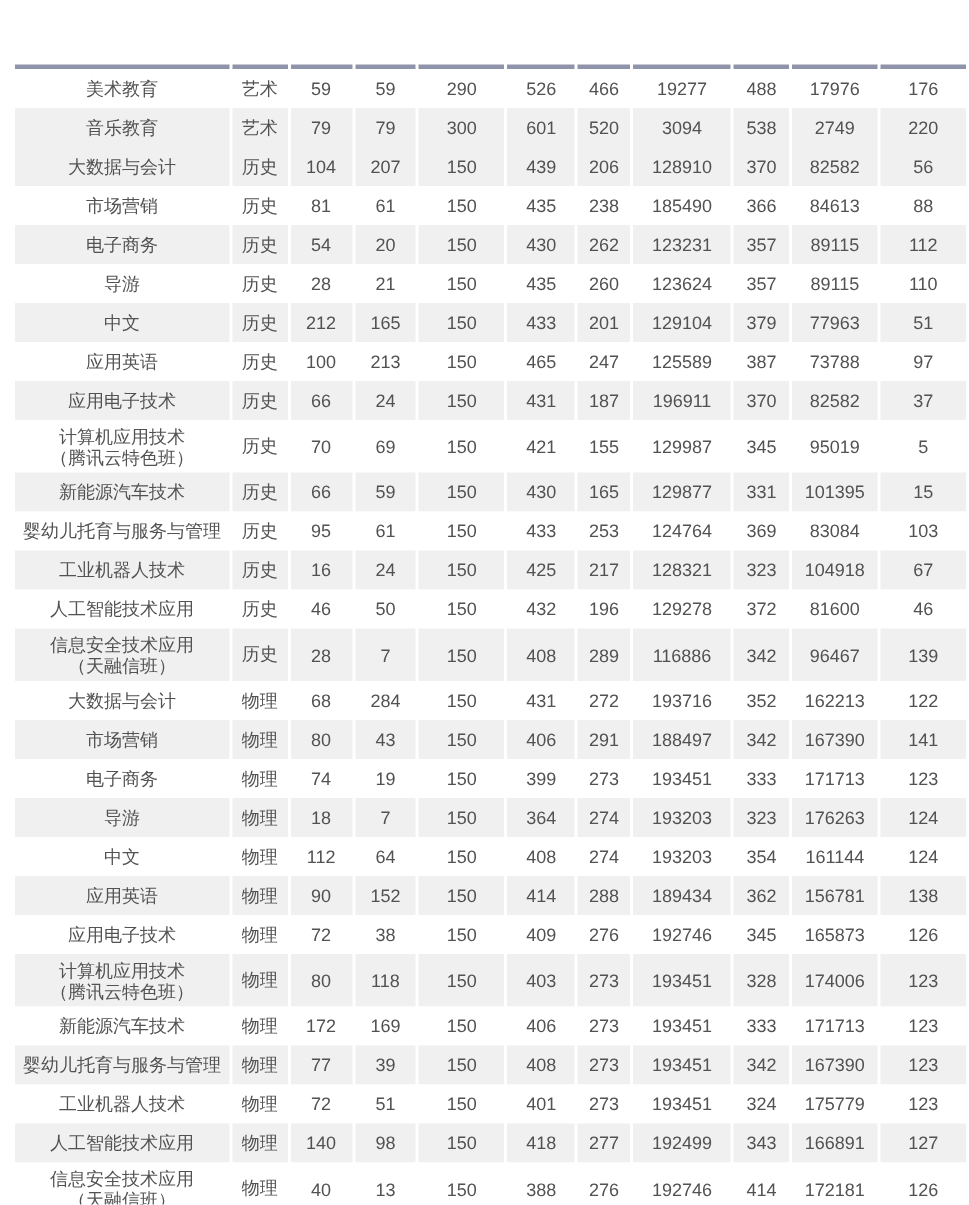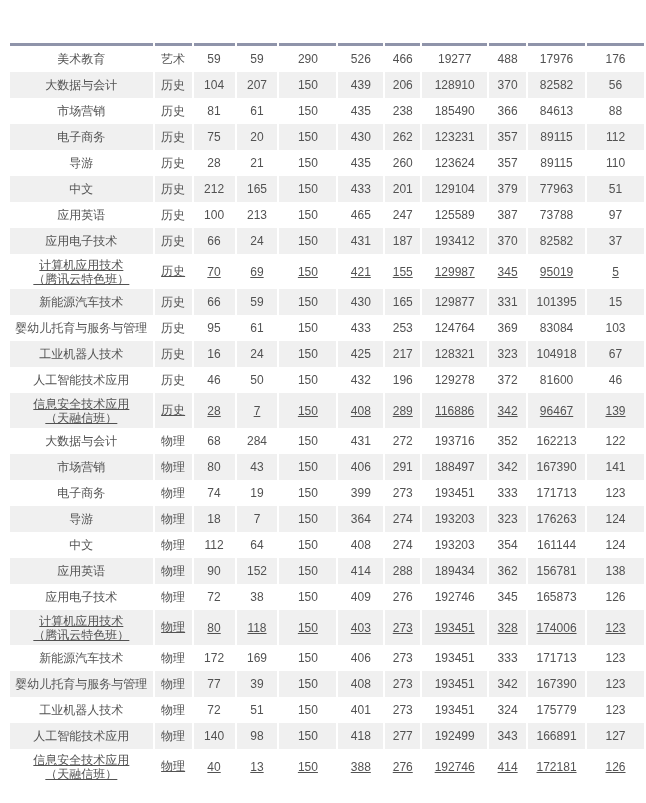--- a/index.html
+++ b/index.html
@@ -29,21 +29,21 @@
     padding: 0;
     text-align: center;
     vertical-align: middle;
     font-size: 12px;
     color: #525252;
     height: 26px;
     overflow: hidden;
   }
   tr.plain td  { background: #ffffff; }
   tr.stripe td { background: #f0f0f0; }
-  tr.tall td   { height: 35px; text-decoration: underline; }
+  tr.tall td   { height: 35px; }
   td.major {
     white-space: pre-line;
     line-height: 14px;
   }
   tr.remnant td {
     height: 3px;
     font-size: 0;
     line-height: 0;
     background: #8f94aa;
   }
@@ -99,20 +99,33 @@
           <td>59</td>
           <td>290</td>
           <td>526</td>
           <td>466</td>
           <td>19277</td>
           <td>488</td>
           <td>17976</td>
           <td>176</td>
         </tr>
         <tr class="stripe">
+          <td class="major">音乐教育</td>
+          <td>艺术</td>
+          <td>79</td>
+          <td>79</td>
+          <td>300</td>
+          <td>601</td>
+          <td>520</td>
+          <td>3094</td>
+          <td>538</td>
+          <td>2749</td>
+          <td>220</td>
+        </tr>
+        <tr class="stripe">
           <td class="major">大数据与会计</td>
           <td>历史</td>
           <td>104</td>
           <td>207</td>
           <td>150</td>
           <td>439</td>
           <td>206</td>
           <td>128910</td>
           <td>370</td>
           <td>82582</td>
@@ -127,21 +140,21 @@
           <td>435</td>
           <td>238</td>
           <td>185490</td>
           <td>366</td>
           <td>84613</td>
           <td>88</td>
         </tr>
         <tr class="stripe">
           <td class="major">电子商务</td>
           <td>历史</td>
-          <td>75</td>
+          <td>54</td>
           <td>20</td>
           <td>150</td>
           <td>430</td>
           <td>262</td>
           <td>123231</td>
           <td>357</td>
           <td>89115</td>
           <td>112</td>
         </tr>
         <tr class="plain">
@@ -184,21 +197,21 @@
           <td>97</td>
         </tr>
         <tr class="stripe">
           <td class="major">应用电子技术</td>
           <td>历史</td>
           <td>66</td>
           <td>24</td>
           <td>150</td>
           <td>431</td>
           <td>187</td>
-          <td>193412</td>
+          <td>196911</td>
           <td>370</td>
           <td>82582</td>
           <td>37</td>
         </tr>
         <tr class="plain tall">
           <td class="major">计算机应用技术
 （腾讯云特色班）</td>
           <td>历史</td>
           <td>70</td>
           <td>69</td>

